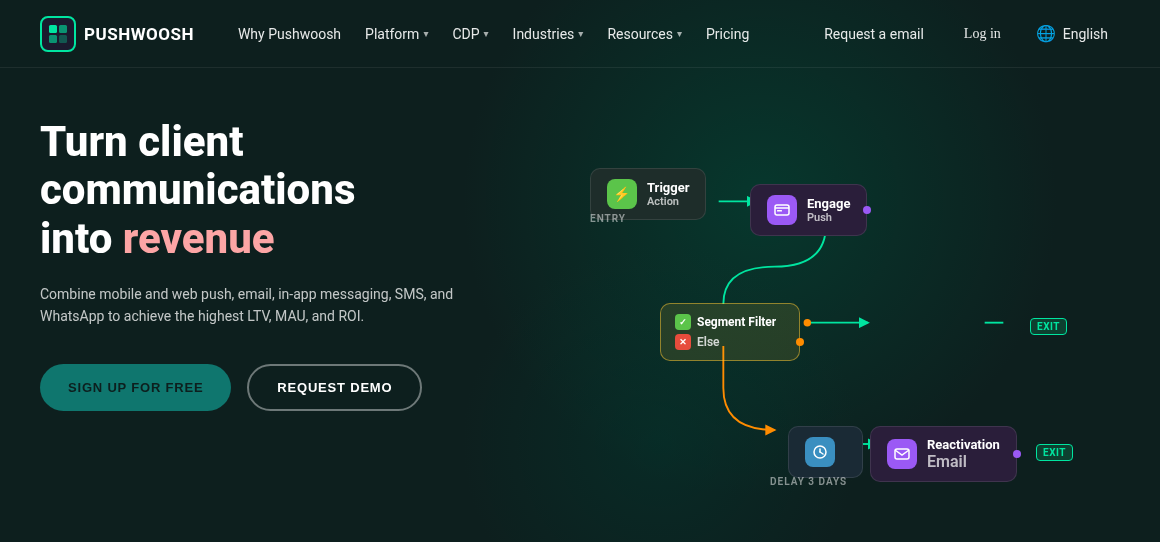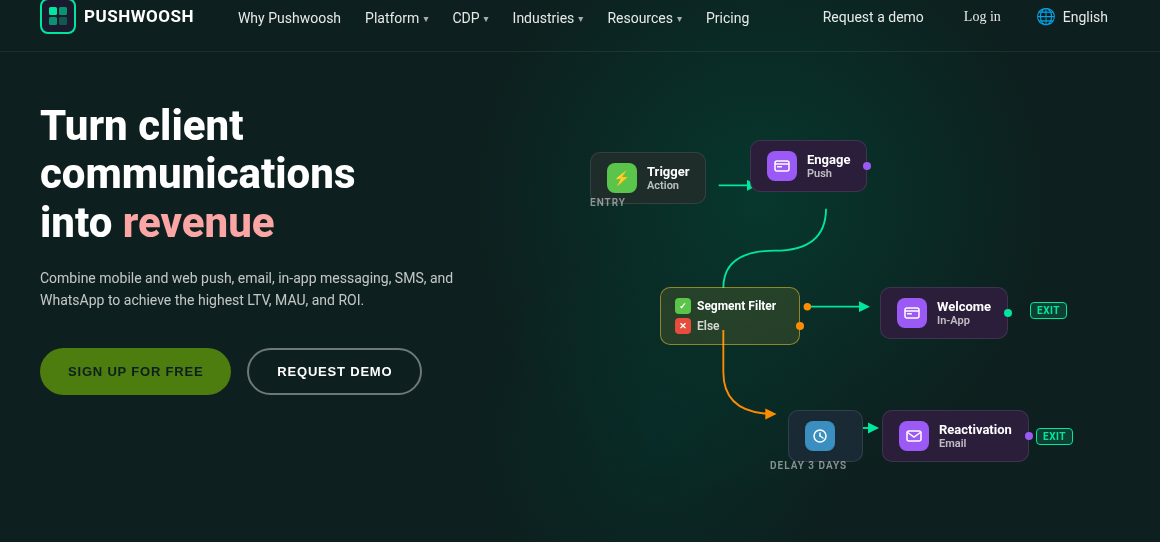--- a/index.html
+++ b/index.html
@@ -26,23 +26,23 @@
     }
     .bg-blob-2 {
       width: 400px; height: 400px;
       background: radial-gradient(circle, rgba(0,60,50,0.4) 0%, transparent 70%);
       bottom: -100px; right: 300px;
     }
 
     
     nav {
       display: flex;
-      align-items: flex-end;
+      align-items: center;
       padding: 17px 40px;
-      height: 52px;
+      height: 68px;
       position: relative;
       z-index: 10;
       border-bottom: 1px solid rgba(255,255,255,0.07);
     }
     .nav-logo {
       display: flex;
       align-items: center;
       gap: 8px;
       margin-right: 32px;
       cursor: pointer;
@@ -143,21 +143,21 @@
       line-height: 1.6;
       color: rgba(255,255,255,0.75);
       max-width: 440px;
       margin-bottom: 36px;
     }
     .hero-buttons {
       display: flex;
       gap: 16px;
     }
     .btn-signup {
-      background: #4d7c0f;
+      background: #0f766e;
       color: #0d1f1e;
       border: none;
       padding: 14px 28px;
       border-radius: 50px;
       font-size: 13px;
       font-weight: 700;
       letter-spacing: 0.8px;
       cursor: pointer;
       text-transform: uppercase;
     }
@@ -205,21 +205,21 @@
     .node-trigger {
       background: #1e2d2a;
       border: 1.5px solid rgba(255,255,255,0.1);
       top: 60px; left: 30px;
     }
     .node-trigger .node-icon { background: #5bc44a; }
 
     .node-engage {
       background: #2a1e3a;
       border: 1.5px solid rgba(255,255,255,0.1);
-      top: 48px; left: 190px;
+      top: 76px; left: 190px;
     }
     .node-engage .node-icon { background: #9b59f5; }
 
     .node-segment {
       background: rgba(255,200,50,0.12);
       border: 1.5px solid rgba(255,200,50,0.5);
       top: 195px; left: 100px;
       flex-direction: column;
       align-items: flex-start;
       gap: 4px;
@@ -350,21 +350,21 @@
       <span>Resources</span>
       <span class="chevron">▾</span>
     </div>
     <div class="nav-item">
       <span>Pricing</span>
     </div>
   </div>
 
   <div class="nav-right">
     <div class="nav-request-demo">
-      <span>Request a demo</span>
+      <span>Request a email</span>
     </div>
     <div class="nav-login">
       <span>Log in</span>
     </div>
     <div class="nav-lang">
       <span class="globe-icon">🌐</span>
       <span>English</span>
     </div>
   </div>
 </nav>
@@ -444,56 +444,42 @@
         <div class="segment-check">✓</div>
         <span style="font-size:12px;font-weight:700;">Segment Filter</span>
       </div>
       <div class="segment-row">
         <div class="segment-x">✕</div>
         <span style="font-size:12px;font-weight:600;opacity:0.8;">Else</span>
       </div>
       <div class="dot dot-orange" style="position:absolute;right:-5px;bottom:14px;"></div>
     </div>
 
-    <div class="flow-node node-welcome">
-      <div class="node-icon">
-        <svg width="16" height="16" viewBox="0 0 16 16" fill="white">
-          <rect x="1" y="3" width="14" height="10" rx="2" stroke="white" stroke-width="1.5" fill="none"></rect>
-          <line x1="1" y1="6" x2="15" y2="6" stroke="white" stroke-width="1.5"></line>
-          <rect x="3" y="8" width="5" height="1.5" fill="white" rx="0.5"></rect>
-        </svg>
-      </div>
-      <div>
-        <div style="font-size:13px;font-weight:700;">Welcome</div>
-        <div style="font-size:11px;opacity:0.7;">In-App</div>
-      </div>
-      <div class="dot dot-green" style="position:absolute;right:-5px;top:50%;transform:translateY(-50%);"></div>
-    </div>
     <div class="exit-badge" style="top:210px;left:470px;">EXIT</div>
 
     <div class="flow-node node-delay" style="top:318px;left:228px;min-width:75px;">
       <div class="node-icon">
         <svg width="16" height="16" viewBox="0 0 16 16" fill="none">
           <circle cx="8" cy="8" r="6" stroke="white" stroke-width="1.5"></circle>
           <line x1="8" y1="5" x2="8" y2="8" stroke="white" stroke-width="1.5" stroke-linecap="round"></line>
           <line x1="8" y1="8" x2="11" y2="10" stroke="white" stroke-width="1.5" stroke-linecap="round"></line>
         </svg>
       </div>
     </div>
     <div class="flow-label label-delay" style="top:368px;left:210px;">DELAY 3 DAYS</div>
 
-    <div class="flow-node node-reactivation" style="top:318px;left:322px;">
+    <div class="flow-node node-reactivation" style="top:318px;left:310px;">
       <div class="node-icon">
         <svg width="16" height="16" viewBox="0 0 16 16" fill="none">
           <rect x="1" y="3" width="14" height="10" rx="2" stroke="white" stroke-width="1.5" fill="none"></rect>
           <polyline points="1,4 8,9 15,4" stroke="white" stroke-width="1.5" fill="none"></polyline>
         </svg>
       </div>
       <div>
         <div style="font-size:13px;font-weight:700;">Reactivation</div>
-        <div style="font-size:11px;opacity:0.7;">Email</div>
+        <div style="font-size:16px;opacity:0.7;">Email</div>
       </div>
       <div class="dot dot-purple" style="position:absolute;right:-5px;top:50%;transform:translateY(-50%);"></div>
     </div>
     <div class="exit-badge" style="top:336px;left:476px;">EXIT</div>
 
   </div>
 </div>
 
 </body></html>

